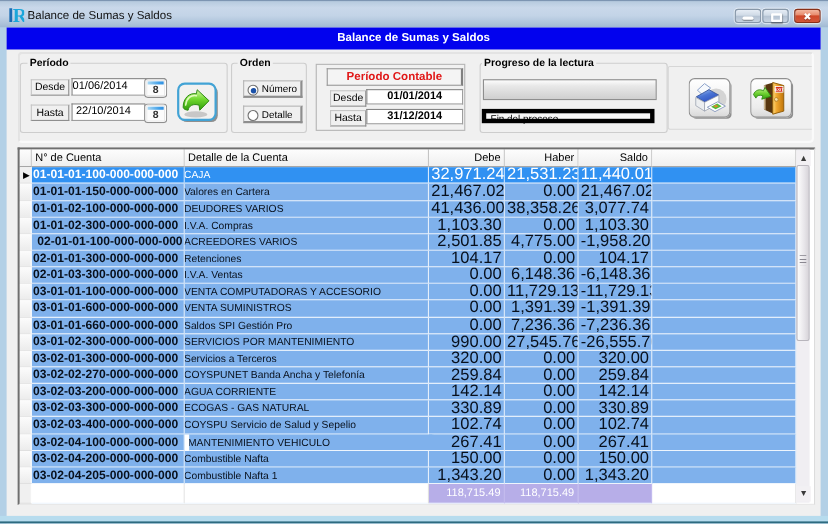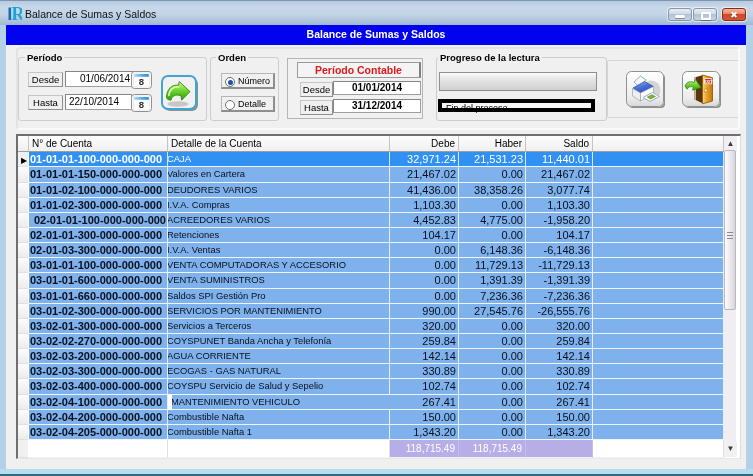--- a/index.html
+++ b/index.html
@@ -51,21 +51,21 @@
 .row{position:absolute;left:0;width:723px;}
 .row .c{background:#7fb1ec;border-bottom:1px solid #eef5fd;border-right:1px solid rgba(255,255,255,0.8);
  color:#08101c;line-height:14px;padding:0 2px;}
 .row .selc{background:linear-gradient(to bottom,#fcfcfc,#ececec);border-right:1.5px solid #ffffff;border-bottom:1px solid #e0e0e0;}
 .row.sel .c{background:#3091f2;color:#fff;}
 .row.sel .selc{background:#f0f0f0;}
 .b{font-weight:bold;}
 .det{font-size:9.4px;padding:0 0 0 0 !important;text-indent:-1px;}
 .numv{font-size:11px;padding:0 1px !important;}
 #thead .hnum{padding-left:7px;}
-.nm{font-size:11px;}
+.nm{font-size:15px;}
 .r{text-align:right;}
 .arr{color:#000;font-size:8px;line-height:13px;padding-left:1px;display:inline-block;}
 #thead .c{background:linear-gradient(to bottom,#fdfdfd,#efefef);border-right:1px solid #c4c4c4;border-bottom:1px solid #9d9d9d;
  color:#000;line-height:15px;padding:0 3px;font-size:10px;}
 #tfoot .c{background:#fff;border-right:1px solid #e0e0e0;line-height:18px;padding:0 3px;font-size:10px;}
 #tfoot .lav{background:#b7aee8;color:#fff;border-right:1px solid #c5bdef;}
 #tfoot .selc{background:#f0f0f0;border-right:1.5px solid #ffffff;}
 
 #vsb{position:absolute;left:706px;top:0px;width:12px;background:#f0eef2;}
 .sbtn{position:absolute;left:0;width:13px;height:14px;background:#f2f0f3;
@@ -108,21 +108,21 @@
 <div class="abs" id="bleft"></div>
 <div class="abs" id="bright"></div>
 <div class="abs" id="bbottom"></div>
 <div class="abs" id="content">
   <div class="abs" id="bluebar">Balance de Sumas y Saldos</div>
 
 <div class="abs group" style="left:12px;top:32px;width:187px;height:62px;">
   <div class="glabel" style="left:6px;">Período</div>
 </div>
 <div class="lbl3d" style="left:22px;top:47px;width:33px;height:13px;line-height:13px;">Desde</div>
-<div class="inp" style="left:59px;top:46px;width:85px;height:16px;line-height:14px;padding-left:14px;">01/06/2014</div>
+<div class="inp" style="left:59px;top:46px;width:85px;height:16px;line-height:14px;padding-left:0;">01/06/2014</div>
 <div class="abs calbtn" style="left:125px;top:46px;width:21px;height:18px;"><svg width="21" height="18" viewBox="0 0 21 18">
 <defs>
           <linearGradient id="calg" x1="0" y1="0" x2="1" y2="0">
 <stop offset="0" stop-color="#a8d8f4"></stop>
             <stop offset="0.7" stop-color="#42a0e8"></stop>
             <stop offset="1" stop-color="#2f8fe0"></stop>
 </linearGradient>
         </defs>
 <rect x="0.5" y="0.5" width="20" height="17" rx="3" fill="#fdfdfd" stroke="#8f8f8f"></rect>
 <rect x="2.5" y="2" width="16" height="14" fill="#fcfcfc" stroke="#e0e0e0" stroke-width="0.6"></rect>
@@ -285,21 +285,21 @@
         <div class="c det" style="left:150px;width:222px;">I.V.A. Compras</div>
         <div class="c r nm" style="left:372px;width:69px;">1,103.30</div>
         <div class="c r nm" style="left:441px;width:67px;">0.00</div>
         <div class="c r nm" style="left:508px;width:67px;">1,103.30</div>
         <div class="c ex" style="left:575px;width:131px;"></div>
       </div>
 <div class="row" style="top:76.86px;height:15.14px;">
         <div class="c selc" style="left:0px;width:11px;"></div>
         <div class="c num b numv" style="left:11px;width:139px;text-align:right;">02-01-01-100-000-000-000</div>
         <div class="c det" style="left:150px;width:222px;">ACREEDORES VARIOS</div>
-        <div class="c r nm" style="left:372px;width:69px;">4,452.83</div>
+        <div class="c r nm" style="left:372px;width:69px;">2,501.85</div>
         <div class="c r nm" style="left:441px;width:67px;">4,775.00</div>
         <div class="c r nm" style="left:508px;width:67px;">-1,958.20</div>
         <div class="c ex" style="left:575px;width:131px;"></div>
       </div>
 <div class="row" style="top:92.00px;height:15.14px;">
         <div class="c selc" style="left:0px;width:11px;"></div>
         <div class="c num b numv" style="left:11px;width:139px;">02-01-01-300-000-000-000</div>
         <div class="c det" style="left:150px;width:222px;">Retenciones</div>
         <div class="c r nm" style="left:372px;width:69px;">104.17</div>
         <div class="c r nm" style="left:441px;width:67px;">0.00</div>

